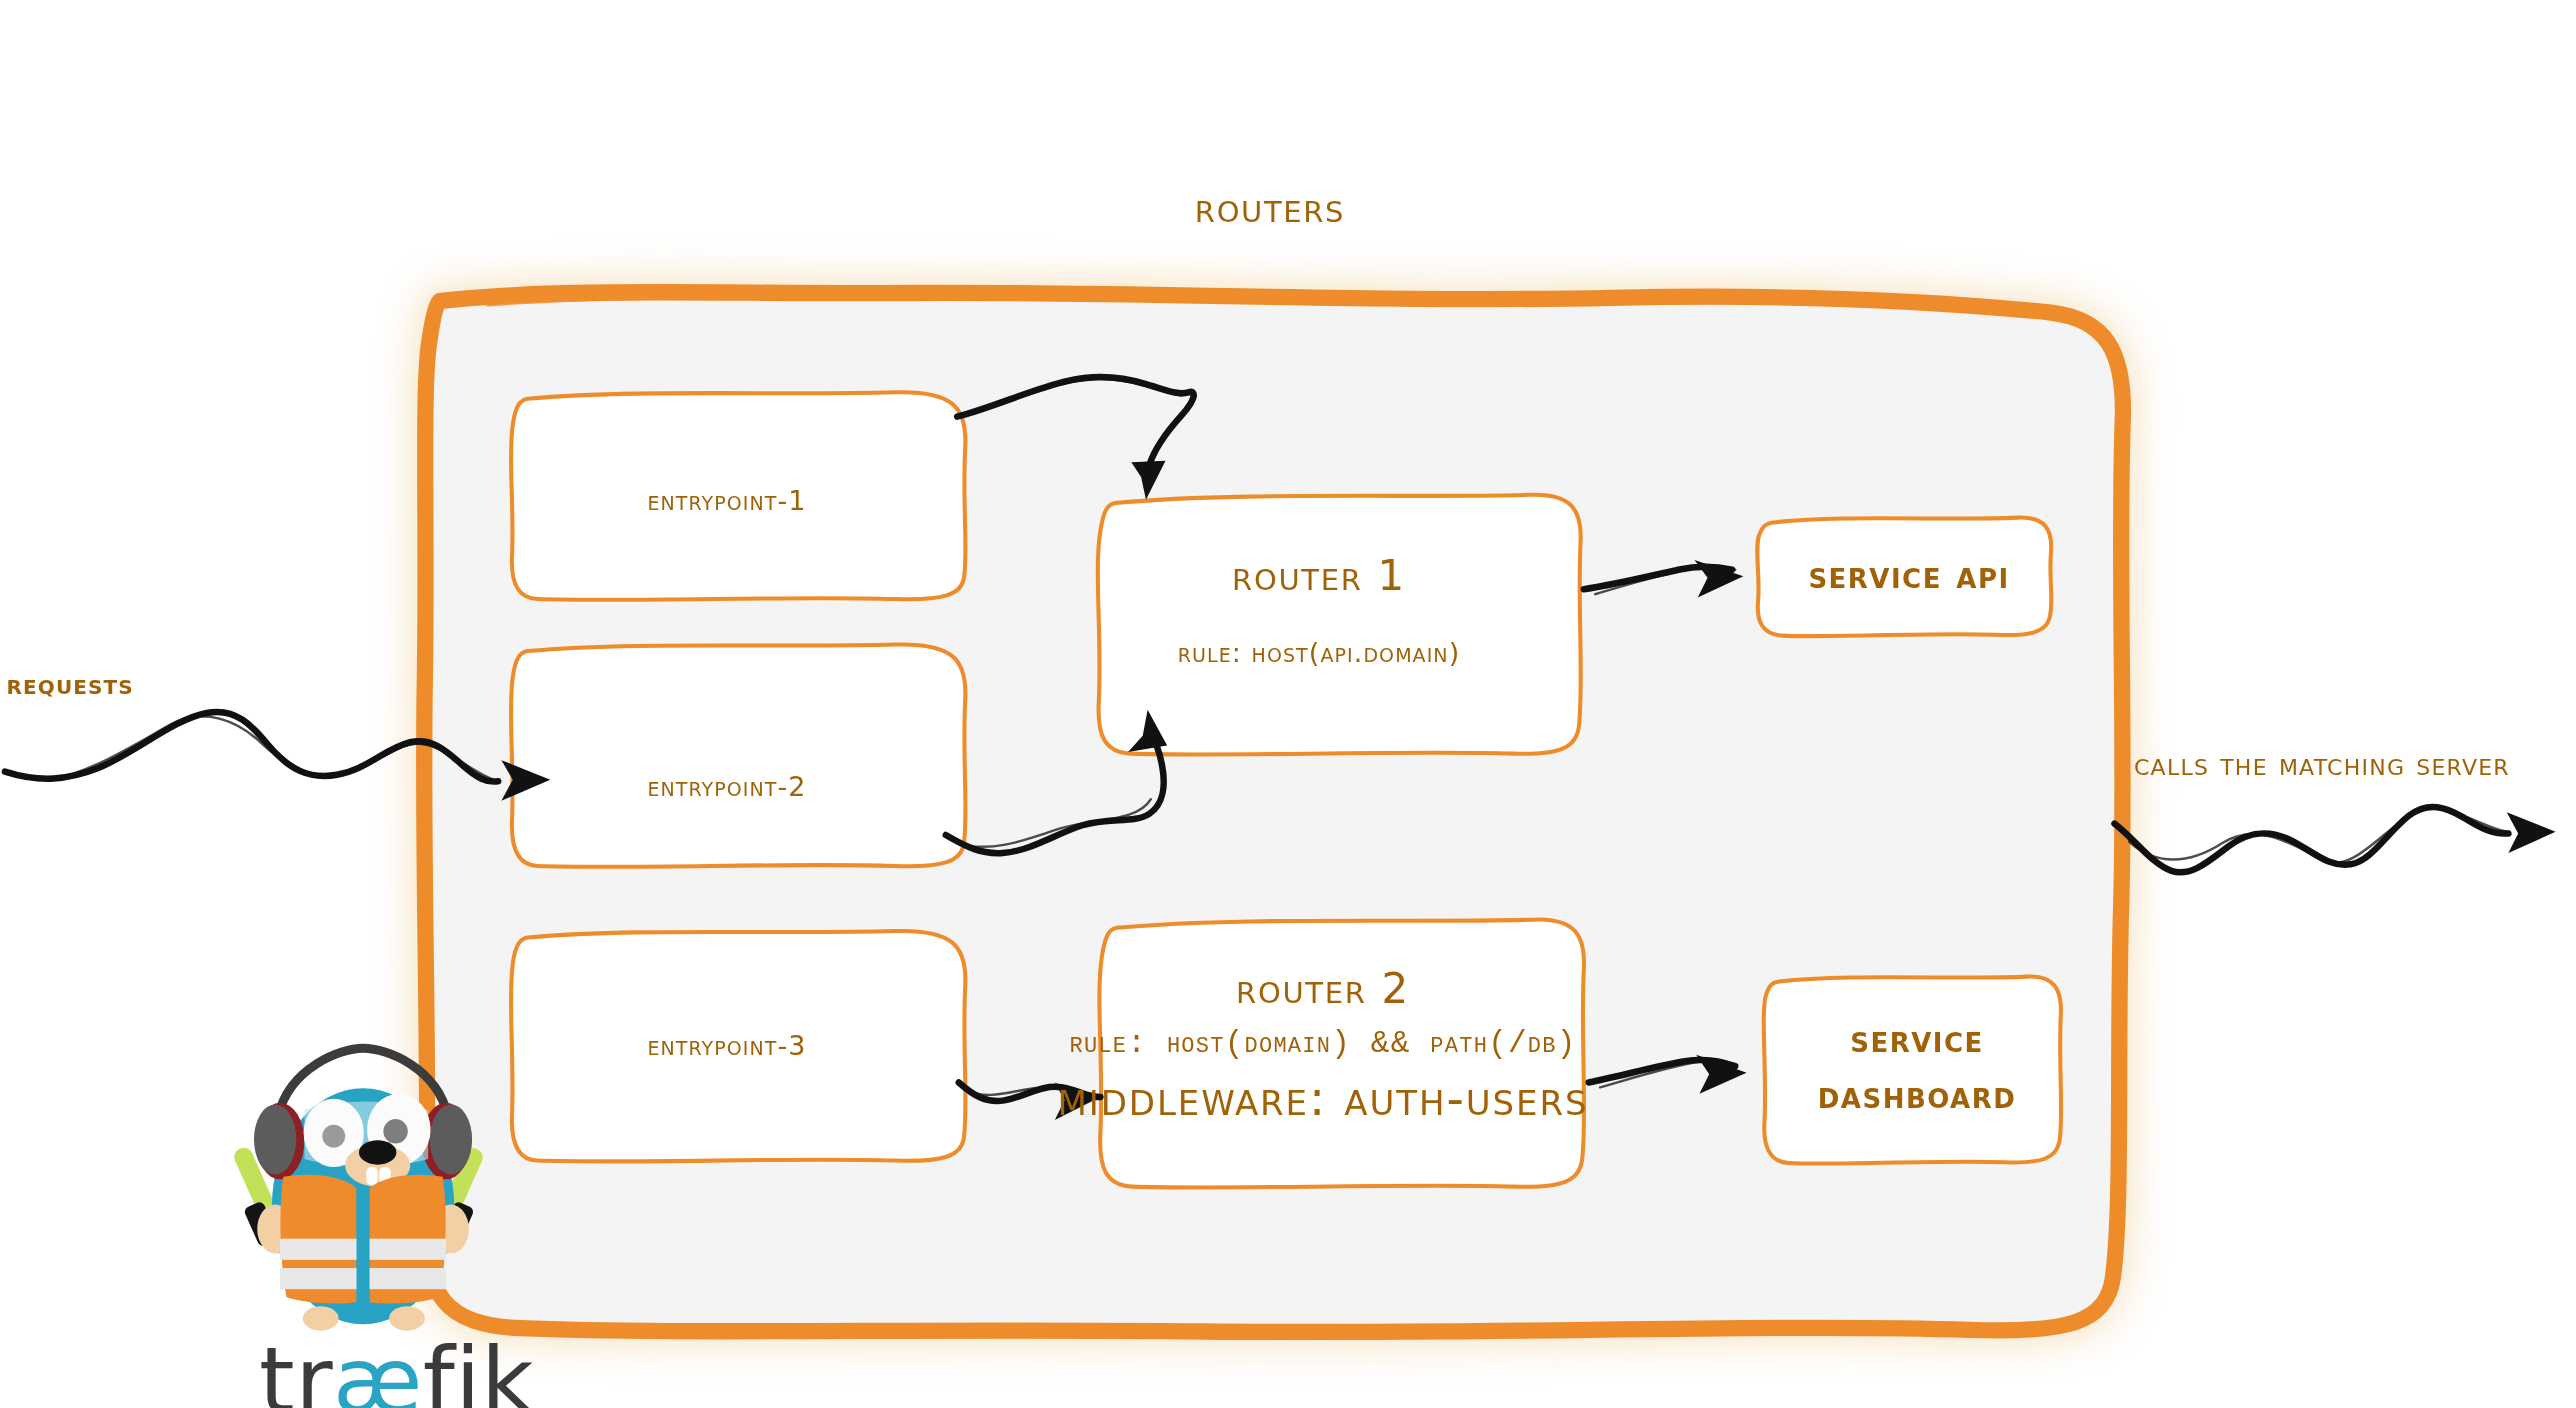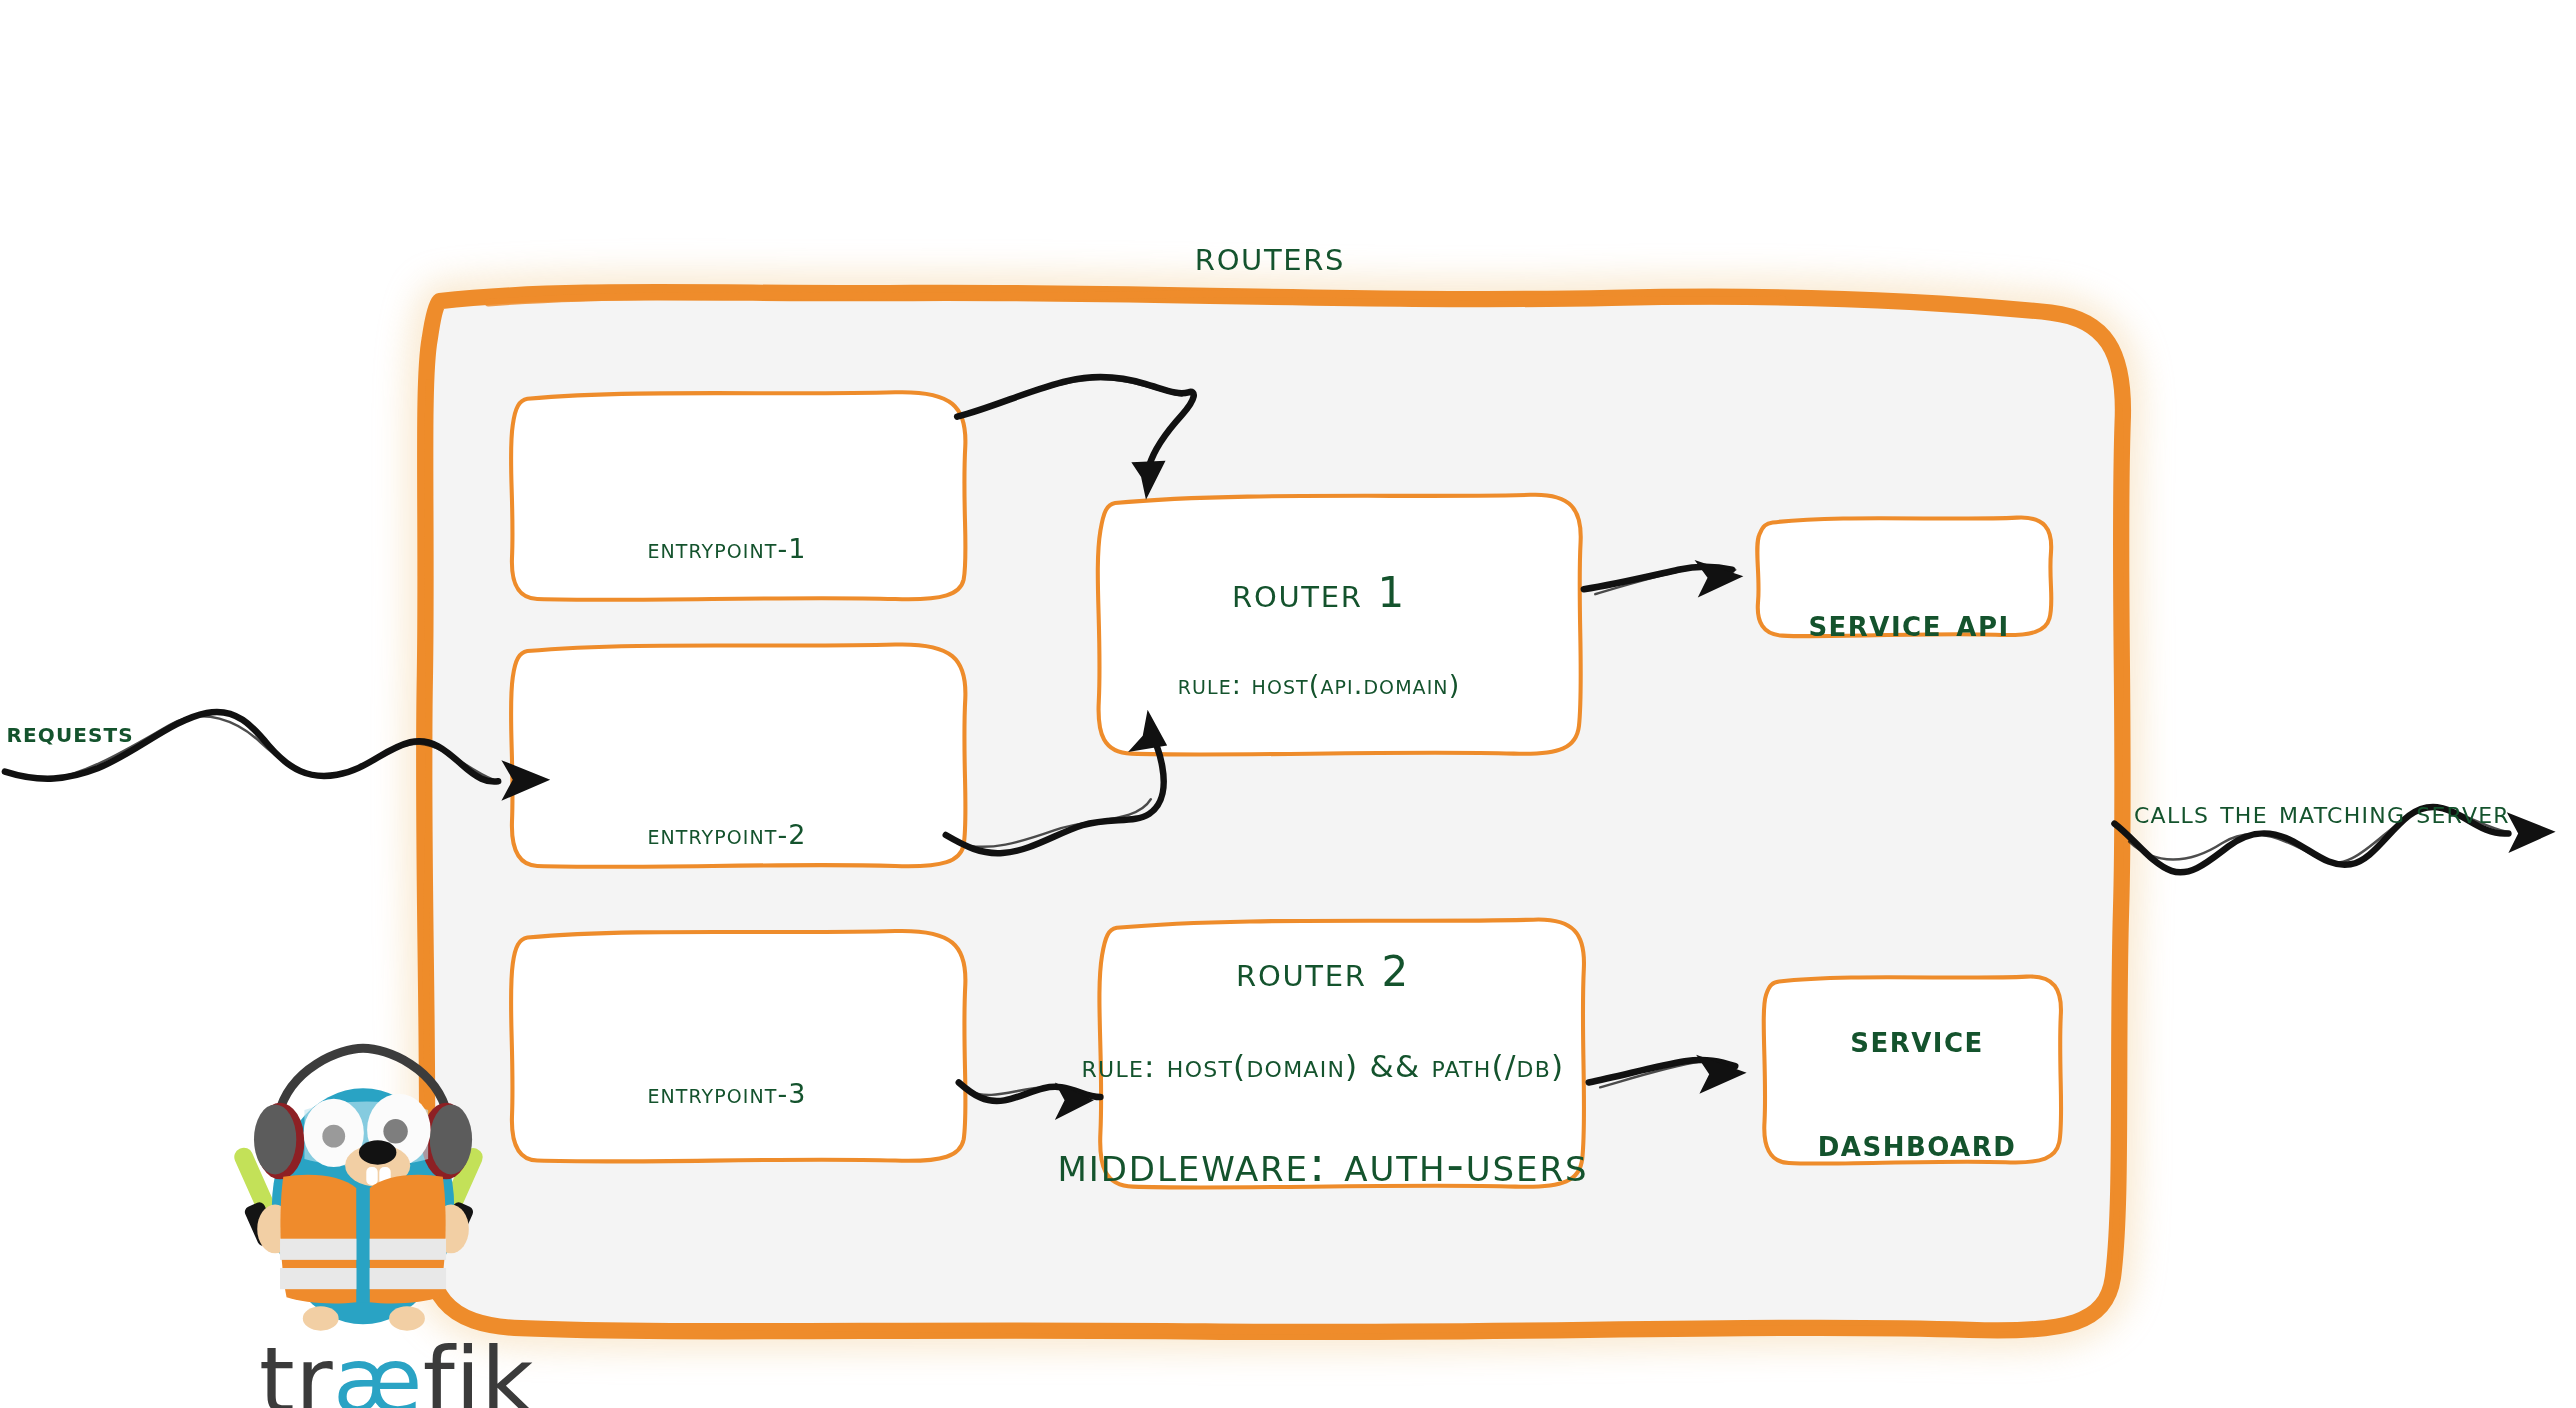--- a/index.html
+++ b/index.html
@@ -12,24 +12,23 @@
     height: 1408px;
     position: relative;
     overflow: hidden;
     font-family: "DejaVu Sans", sans-serif;
   }
 
   
   .hand {
     font-family: "DejaVu Sans", sans-serif;
     font-weight: 400;
-    color: #14532d;
+    color: #a16207;
     letter-spacing: 0.04em;
     white-space: nowrap;
-    margin-top: 48px;
   }
   
   .sc {
     font-variant: small-caps;
     text-transform: lowercase;
   }
 
   
   #canvas {
     position: absolute;
@@ -70,21 +69,21 @@
   .router-title { font-size: 42px; }
   .router-rule  { font-size: 27px; }
   .router-rule-sm { font-size: 31px; }
   .router-mw   { font-size: 48px; text-align: right; }
 
   #r1 { left: 1319px; top: 610px; }
   #r1 .router-title { margin-bottom: 33px; }
 
   #r2 { left: 1323px; top: 1046px; }
   #r2 .router-title { margin-bottom: 8.1px; }
-  #r2 .router-rule-sm { margin-bottom: 4.9px; }
+  #r2 .router-rule-sm { margin-bottom: 4.9px; font-family: Liberation Mono, monospace; }
 
   .svc-label { font-size: 37px; font-weight: bold; }
   #svc1 { left: 1909px; top: 576px; }
   #svc2 { left: 1917px; top: 1068px; line-height: 1.52; }
 
   .wordmark {
     position: absolute;
     left: 259px; top: 1328px;
     font-size: 91px;
     font-family: "DejaVu Sans", sans-serif;

